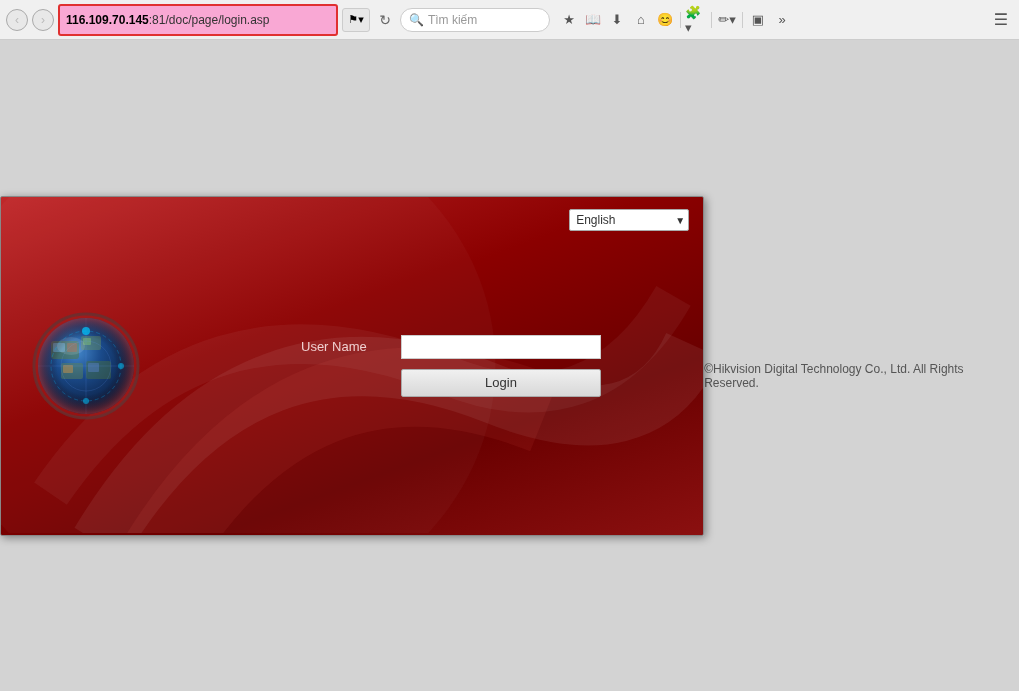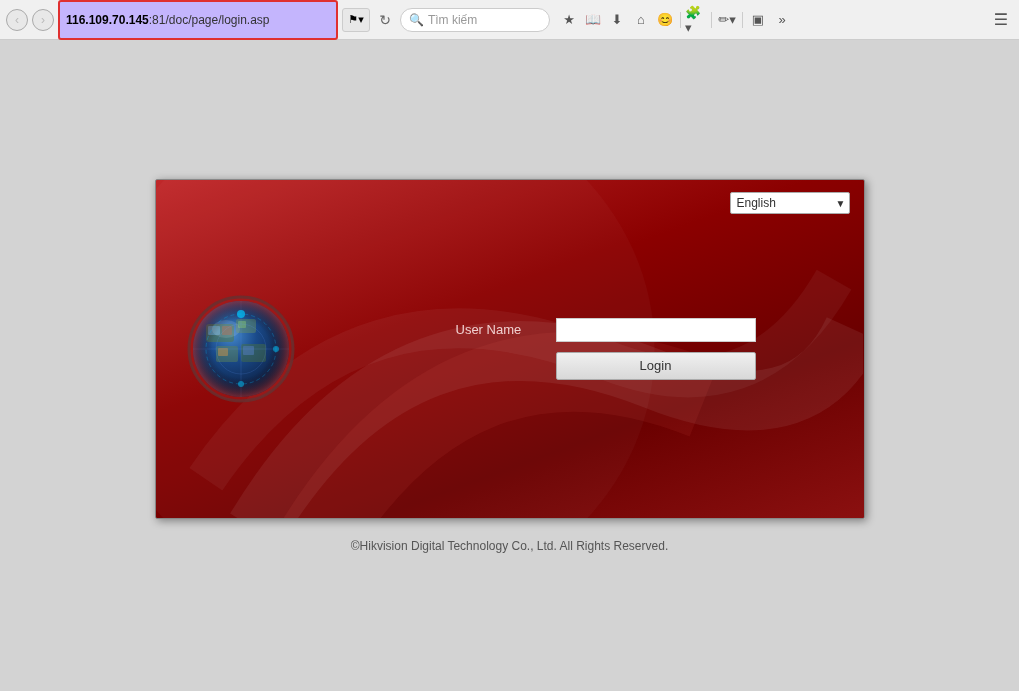--- a/index.html
+++ b/index.html
@@ -20,24 +20,24 @@
       width: 22px; height: 22px;
       border-radius: 50%;
       border: 1px solid #aaa;
       background: #e8e8e8;
       display: flex; align-items: center; justify-content: center;
       font-size: 12px; color: #555; cursor: pointer;
     }
     .nav-btn.disabled { color: #bbb; }
     .address-bar {
       flex: 0 0 280px;
-      height: 40px;
+      height: 32px;
       border: 2px solid #e03030;
       border-radius: 3px;
-      background: #c4b5fd;
+      background: #f9a8d4;
       padding: 10px 6px;
       font-size: 12px;
       color: #333;
       display: flex; align-items: center;
       overflow: hidden;
     }
     .address-bar-text { white-space: nowrap; font-size: 12px; }
     .address-bar-text .highlight { color: #000; font-weight: bold; }
     .flag-btn {
       width: 28px; height: 24px;
@@ -79,21 +79,20 @@
       display: flex; align-items: center; justify-content: center;
       font-size: 16px; color: #555; cursor: pointer; margin-left: auto;
     }
 
     
     .page-content {
       width: 1019px;
       height: 651px;
       background: #d3d3d3;
       display: flex;
-      flex-direction: column;
       align-items: center;
       justify-content: center;
     }
 
     
     .login-panel {
       width: 710px;
       height: 340px;
       background: linear-gradient(160deg, #c0282a 0%, #8b0000 40%, #6a0000 70%, #8b1010 100%);
       border: 1px solid #888;
@@ -194,21 +193,21 @@
       color: #333;
       cursor: pointer;
       text-align: center;
     }
 
     
     .footer-text {
       margin-top: 20px;
       font-size: 12px;
       color: #555;
-      text-align: right;
+      text-align: left;
     }
   </style>
 </head>
 <body>
 
 <div class="browser-chrome">
   <div class="nav-btn disabled">‹</div>
   <div class="nav-btn disabled">›</div>
   <div class="address-bar">
     <span class="address-bar-text">

